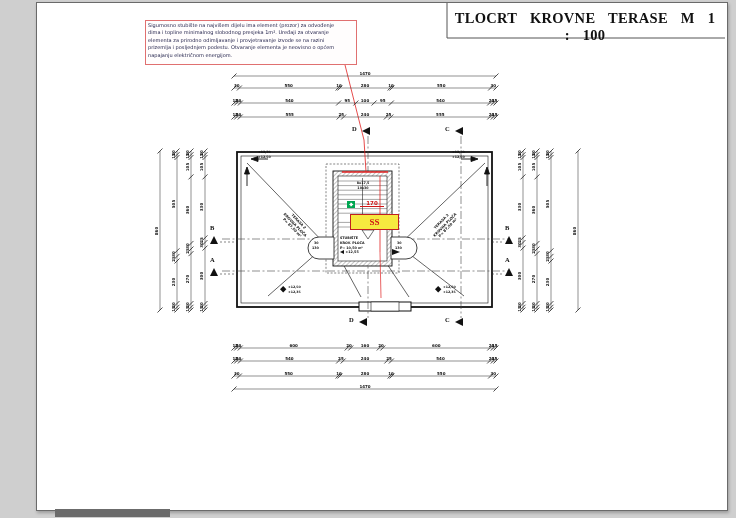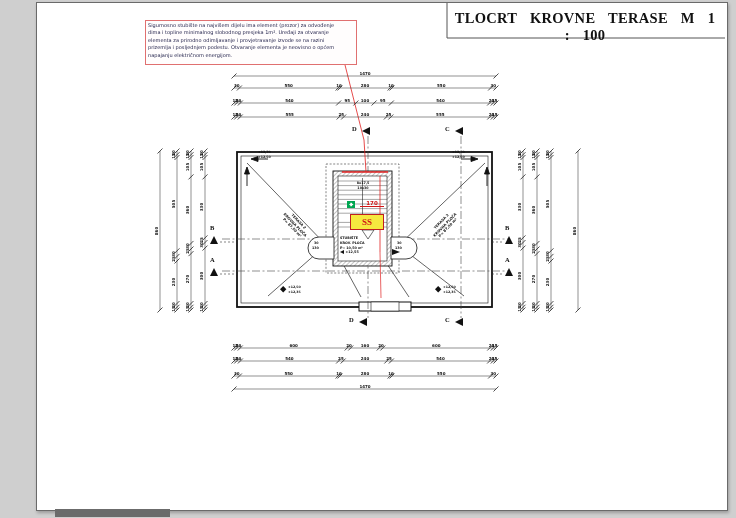--- a/index.html
+++ b/index.html
@@ -17,21 +17,21 @@
   .dim.h{transform:translate(-50%,0);}
   .dim.v{transform:translate(-50%,-50%) rotate(-90deg);}
   .tiny{position:absolute;font-size:3.3px;font-weight:700;color:#111;white-space:nowrap;}
   .lvl{position:absolute;font-size:3.2px;font-weight:700;color:#111;white-space:nowrap;}
   .sec{position:absolute;font-size:6.5px;font-weight:bold;color:#111;
        font-family:"Liberation Serif",serif;}
   .terasa{position:absolute;width:60px;text-align:center;font-size:3.6px;font-weight:700;
           color:#111;line-height:4.6px;}
   #terasaL{left:265px;top:218px;transform:rotate(46deg);}
   #terasaR{left:415px;top:218px;transform:rotate(-46deg);}
-  #ss{position:absolute;left:350px;top:214px;width:34px;height:16px;background:#f6e93f;
+  #ss{position:absolute;left:350px;top:214px;width:49px;height:16px;background:#f6e93f;
       border:1px solid #c02020;box-sizing:border-box;text-align:center;
       font-size:9px;font-weight:bold;color:#d01818;line-height:14px;
       font-family:"Liberation Serif",serif;}
   #door170{position:absolute;left:360px;top:200px;width:24px;text-align:center;
            font-size:5.5px;font-weight:bold;color:#d01818;border-bottom:.8px solid #d01818;}
   #footerbar{position:absolute;left:55px;top:509px;width:115px;height:8px;background:#6b6b6b;}
   svg{position:absolute;left:0;top:0;}
 </style>
 </head>
 <body>

